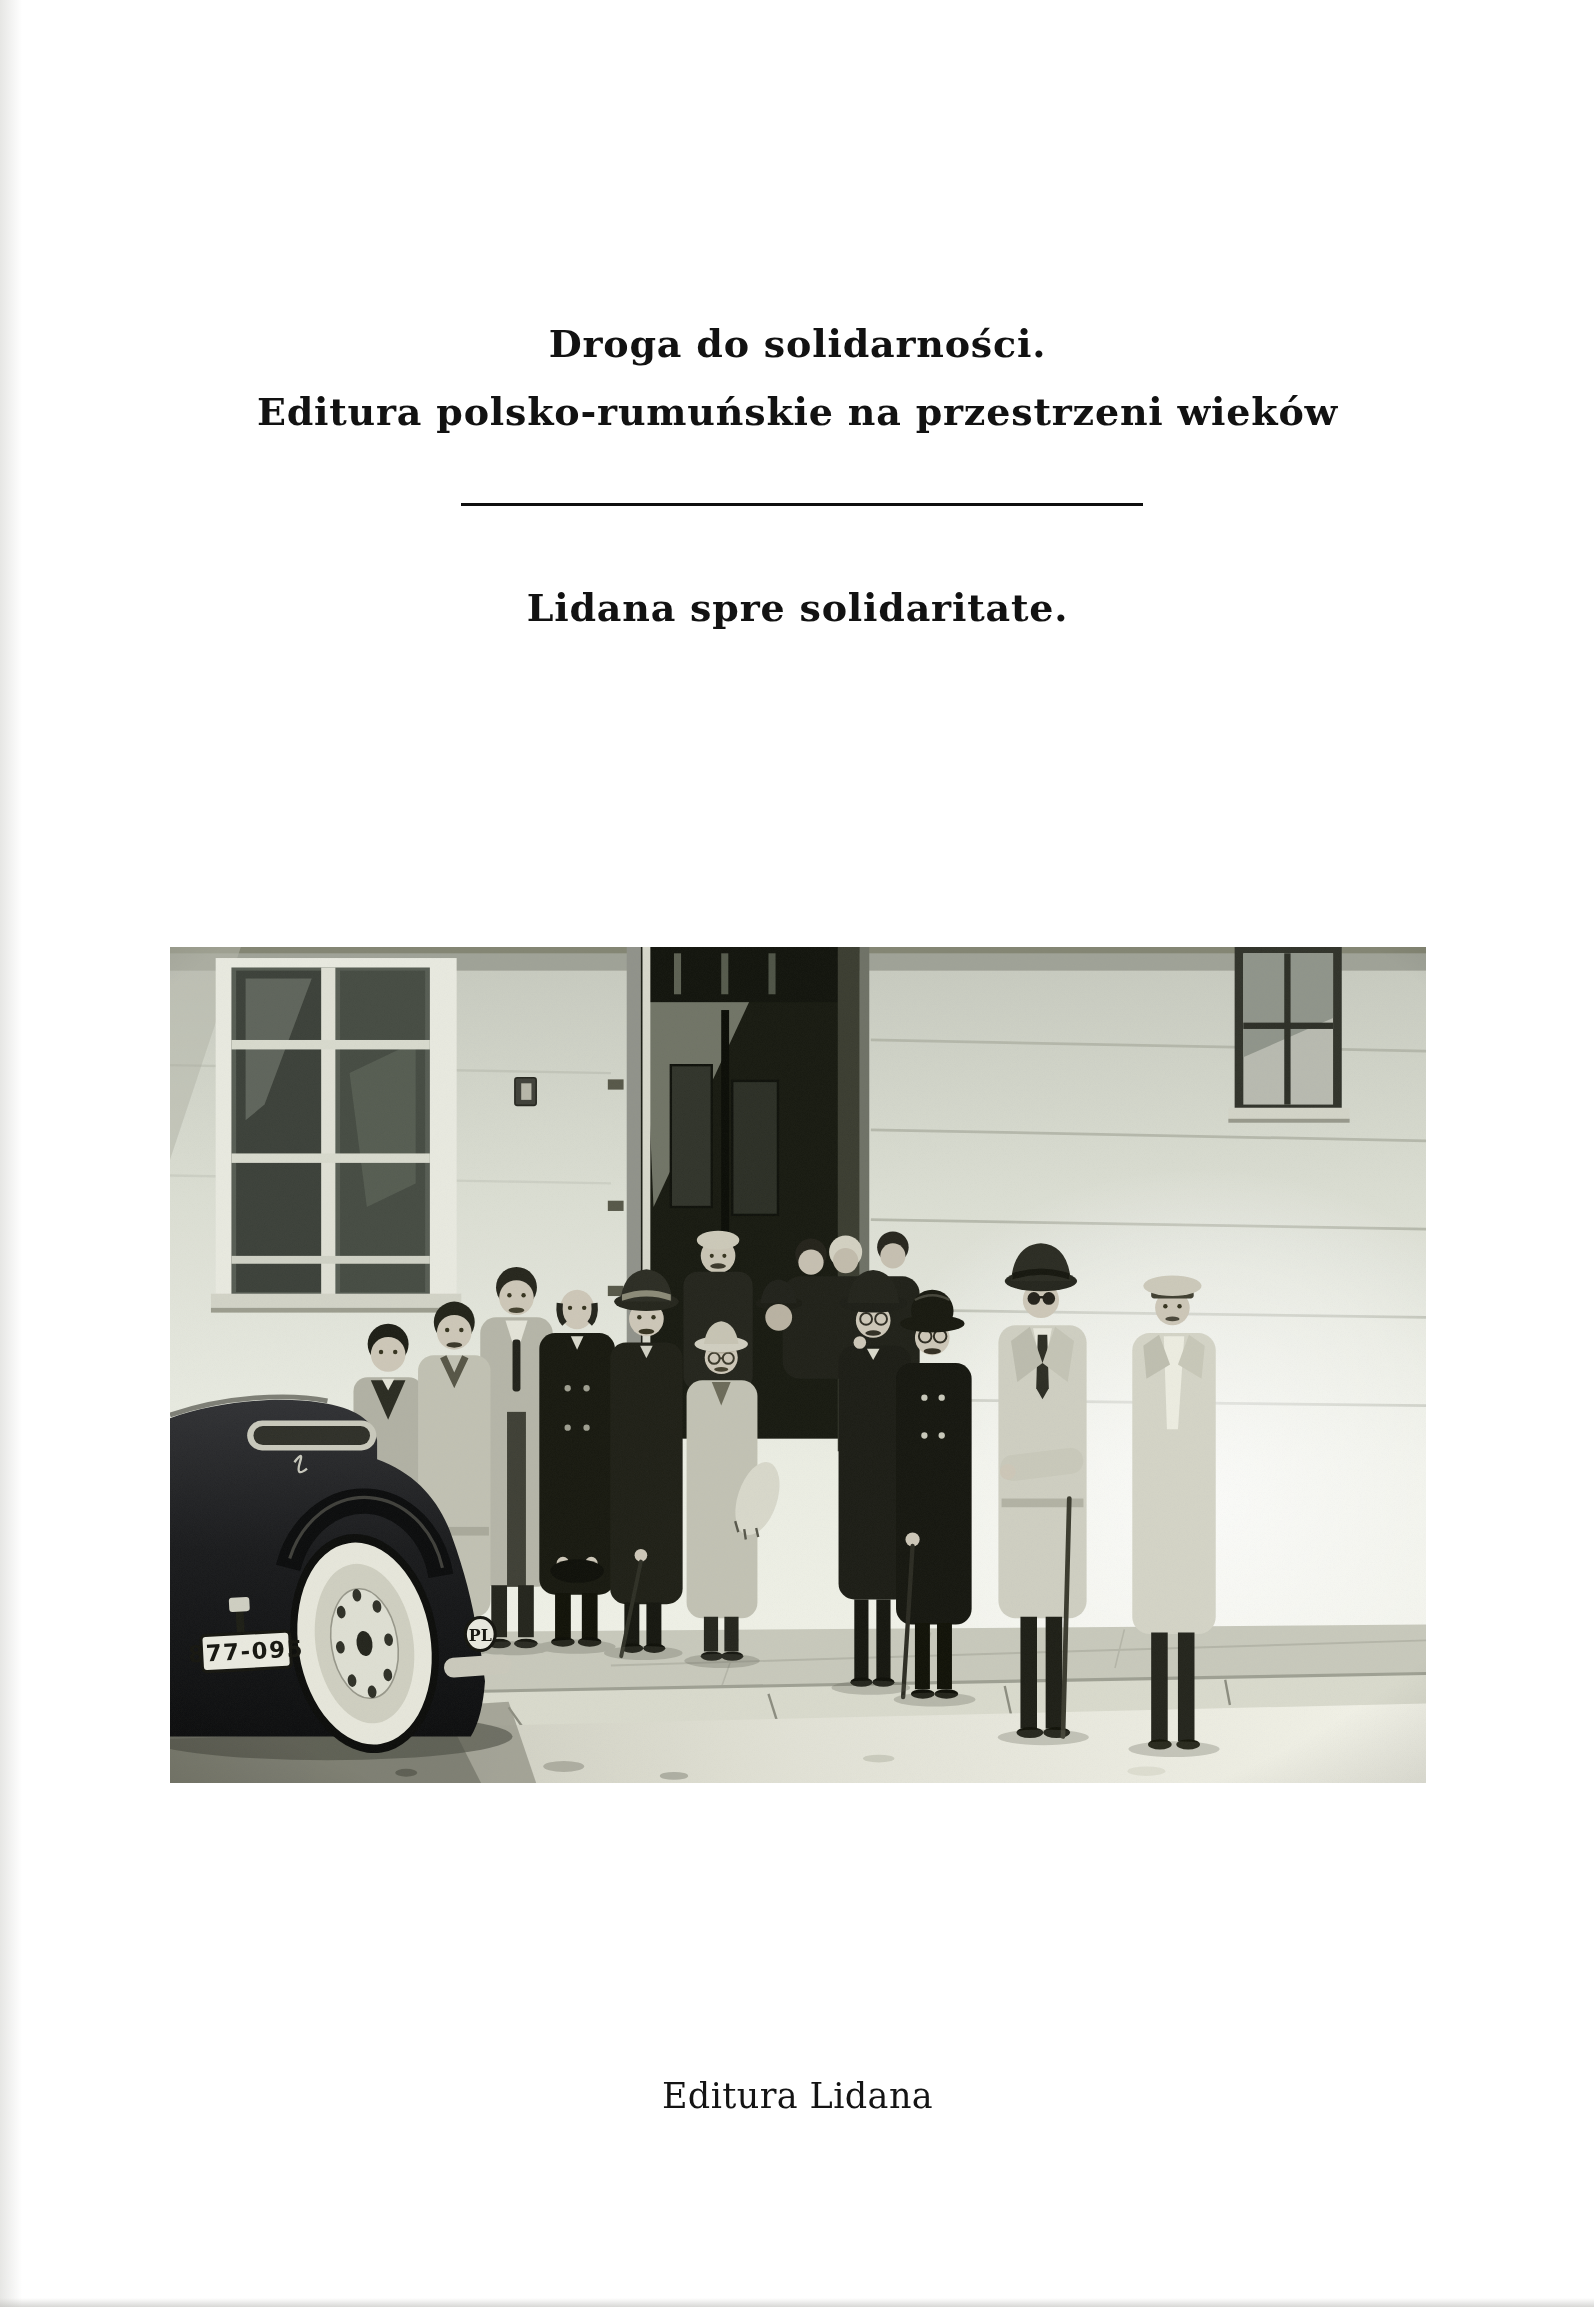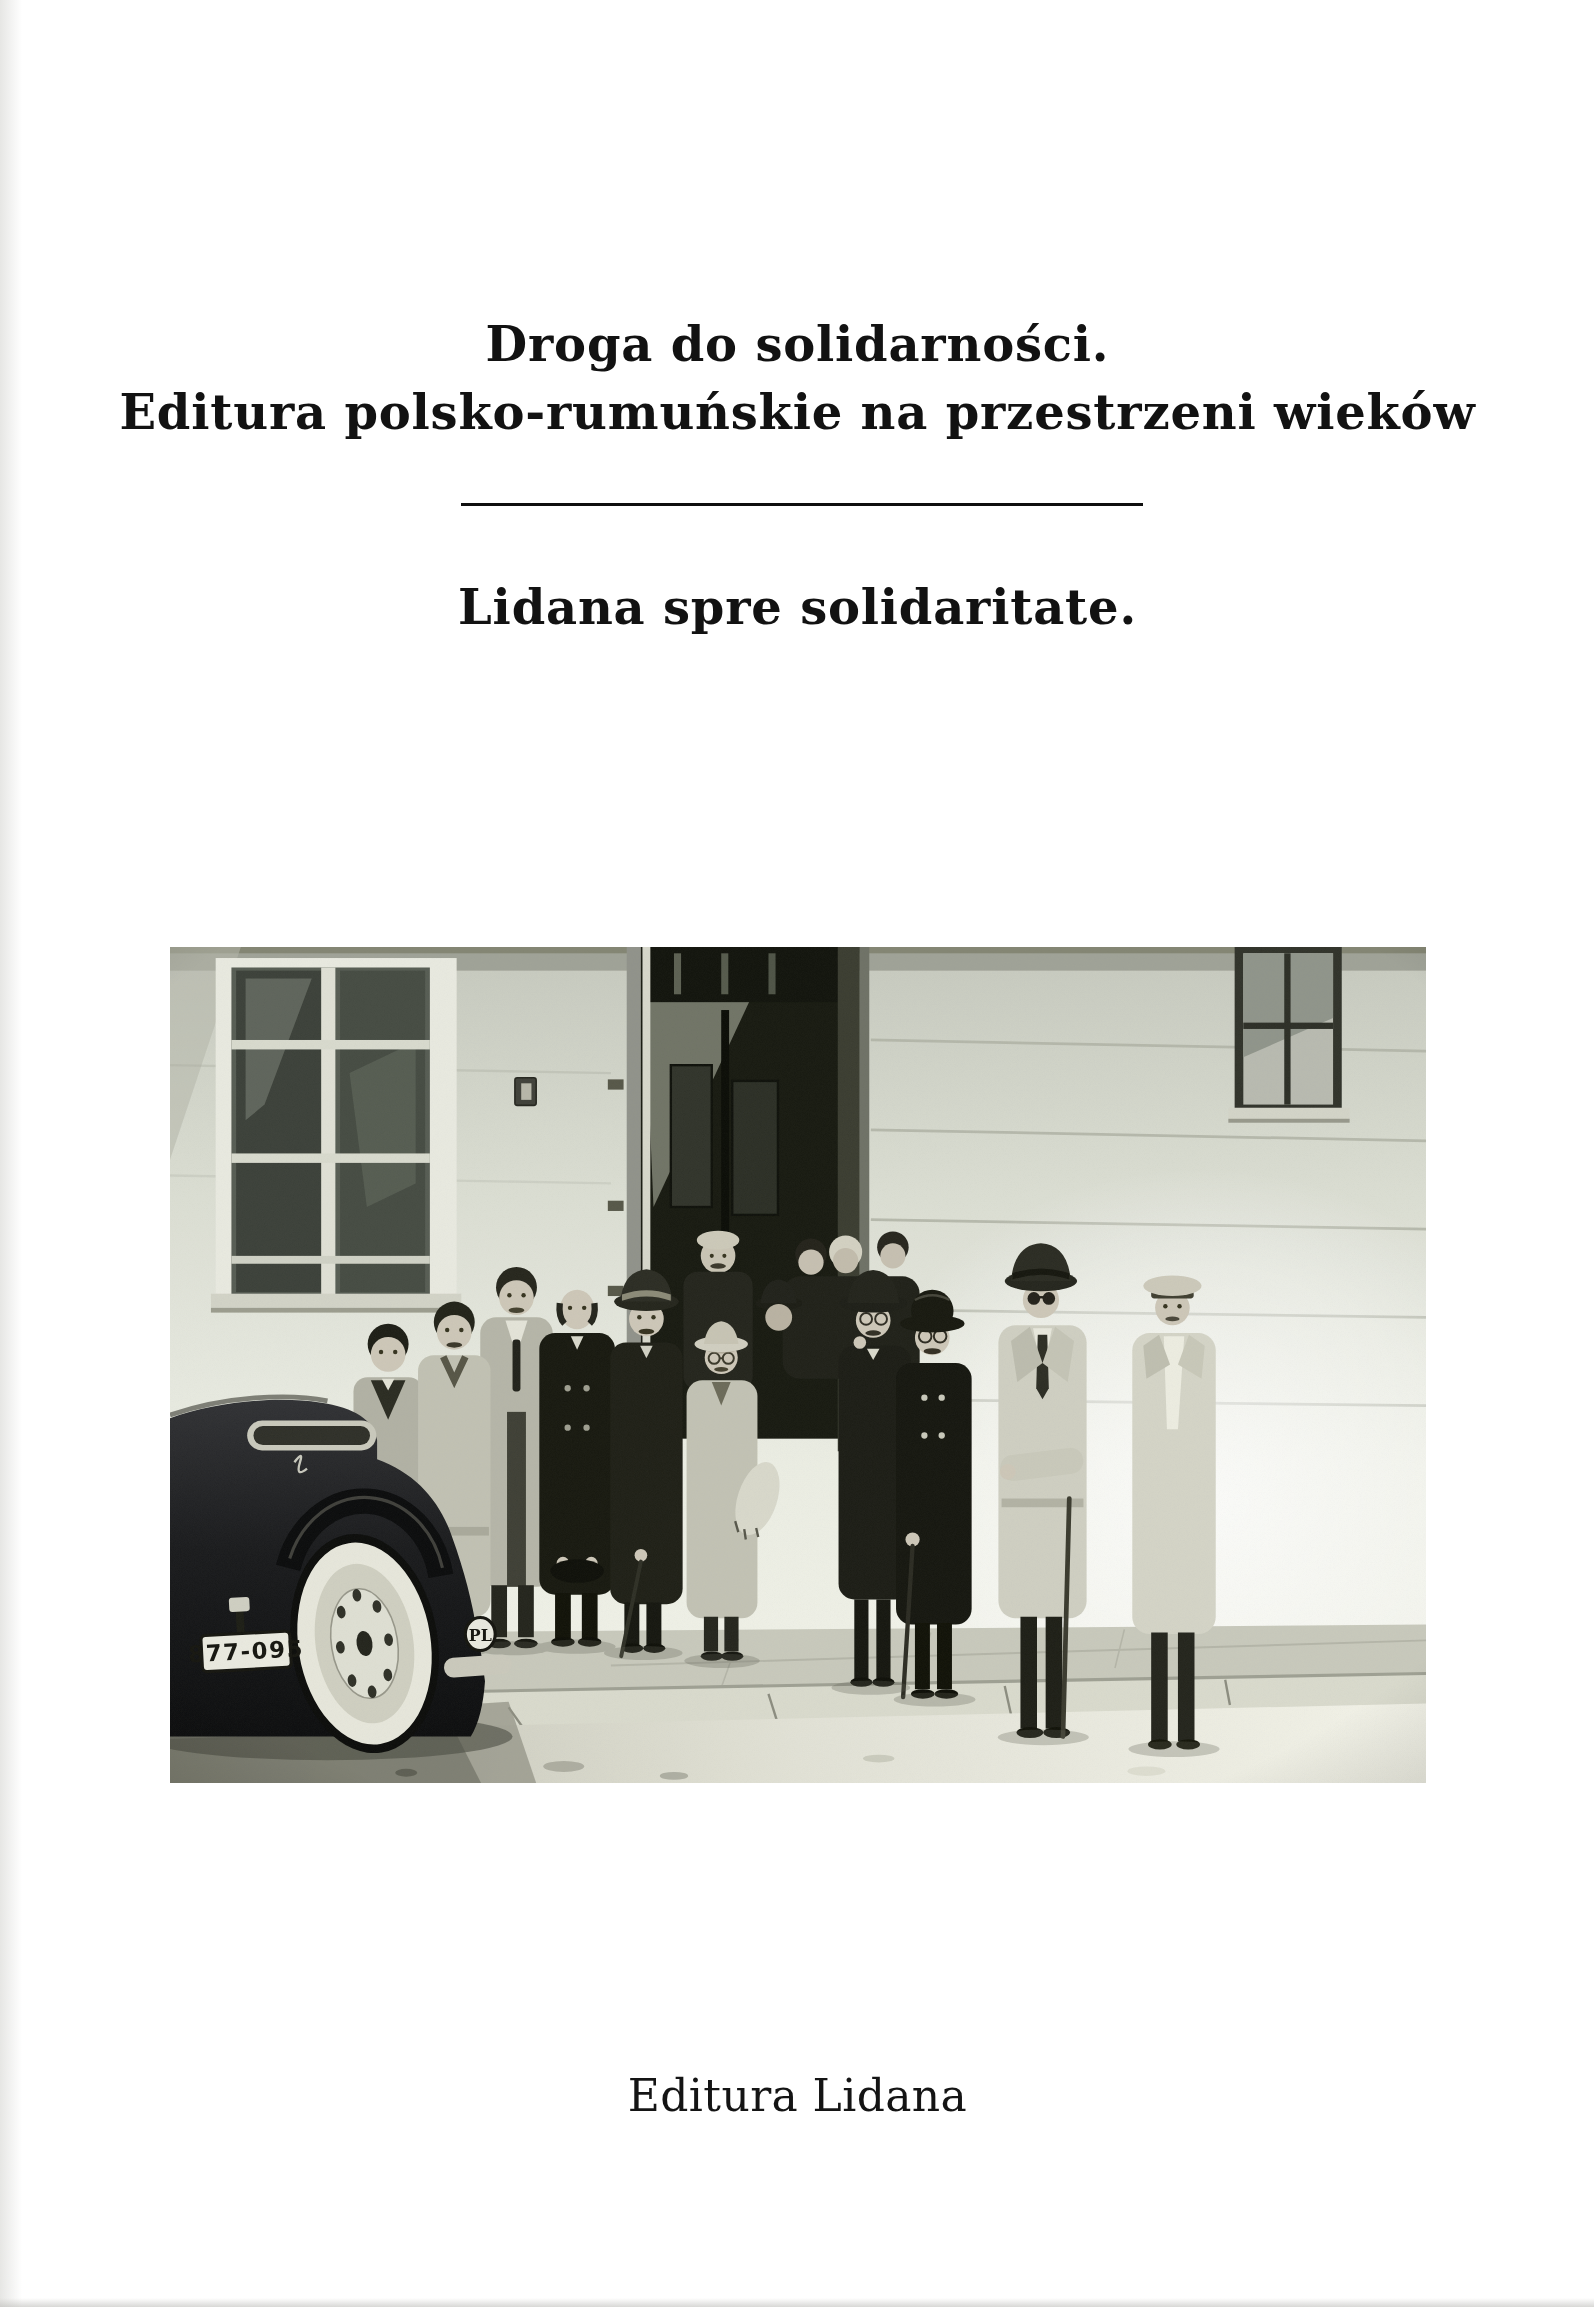--- a/index.html
+++ b/index.html
@@ -14,32 +14,32 @@
   .scan-edge-left {
     position:absolute; left:0; top:0; bottom:0; width:22px;
     background: linear-gradient(to right, rgba(210,210,206,0.55), rgba(255,255,255,0));
   }
   .scan-edge-bottom {
     position:absolute; left:0; right:0; bottom:0; height:9.5px;
     background: linear-gradient(to top, rgba(190,190,186,0.6), rgba(255,255,255,0));
   }
   .title-block {
     position:absolute; left:0; right:0; text-align:center;
-    font-weight:bold; font-size:48px; line-height:68px; letter-spacing:0.8px;
+    font-weight:bold; font-size:38px; line-height:68px; letter-spacing:0.8px;
     color:#121212;
   }
   .title-pl { top:310px; }
   .title-ro { top:573px; line-height:69px; }
   .rule {
     position:absolute; left:461px; top:503px; width:682px; height:3.2px;
     background:#0f0f0f;
   }
   .imprint {
     position:absolute; left:0; right:0; top:2073px; text-align:center;
-    font-size:44px; line-height:46px; letter-spacing:0.4px; color:#141414;
+    font-size:35px; line-height:46px; letter-spacing:0.4px; color:#141414;
   }
   .photo-frame {
     position:absolute; left:170px; top:947px; width:1256px; height:836px;
     background:#dcded4; overflow:hidden;
   }
   .photo-frame svg { display:block; width:100%; height:100%; }
   text.plate-text {
     font-family:"DejaVu Sans","Liberation Sans",sans-serif;
     font-weight:bold;
   }

